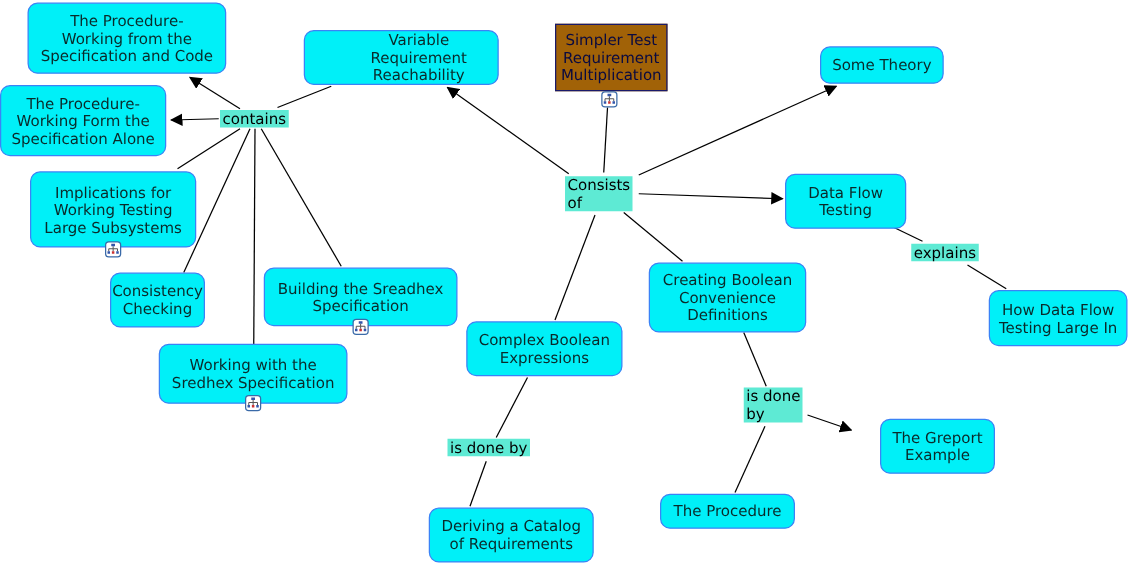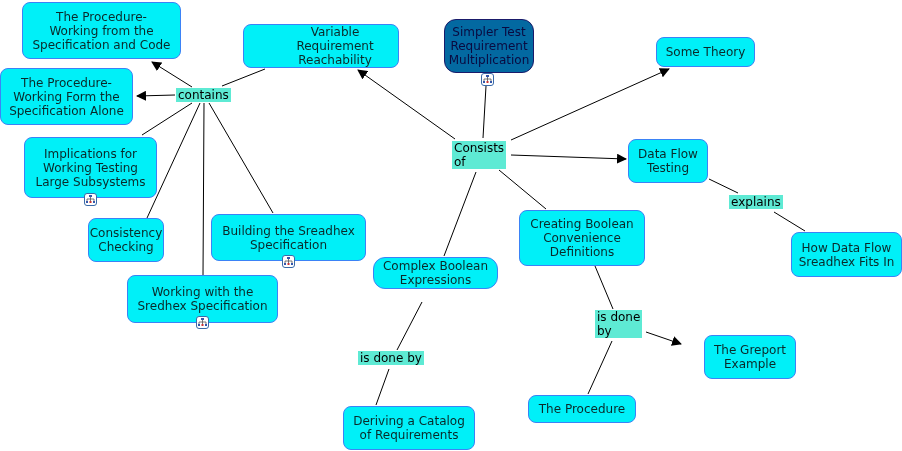--- a/index.html
+++ b/index.html
@@ -2,21 +2,21 @@
 <html><head>
 <meta charset="utf-8">
 <style>
   html, body { margin:0; padding:0; background:#ffffff; }
   body { width:902px; height:451px; position:relative; overflow:hidden;
          font-family:"DejaVu Sans", "Liberation Sans", sans-serif; font-size:12px; color:#000; }
   svg.links { position:absolute; left:0; top:0; width:902px; height:451px; }
   .node { position:absolute; box-sizing:border-box; background:#00f0f8; border:1px solid #3b82f6;
           border-radius:8px; display:flex; align-items:center; justify-content:center;
           text-align:center; line-height:14px; color:#0a2a2a; white-space:pre-line; }
-  .node.square { border-radius:12px; background:#0369a1; border-color:#1a1a6a; color:#0a0a40; }
+  .node.square { border-radius:0; background:#a16207; border-color:#1a1a6a; color:#0a0a40; }
   .lbl { position:absolute; background:#5eead4; line-height:14px;
          white-space:pre-line; padding:0 2px; }
   .sub-icon { position:absolute; width:13px; height:13px; box-sizing:border-box;
               background:#ffffff; border:1px solid #3a6aa8; border-radius:3px; }
   .sub-icon svg { width:11px; height:11px; display:block; }
 </style>
 </head>
 <body>
 
 <svg class="links" viewBox="0 0 902 451">
@@ -68,28 +68,28 @@
 <div class="node" style="left:211px;top:214px;width:155px;height:47px;">Building the Sreadhex
 Specification</div>
 <div class="node" style="left:127px;top:275px;width:151px;height:48px;">Working with the
 Sredhex Specification</div>
 <div class="node" style="left:243px;top:24px;width:156px;height:44px;padding-left:28px;">Variable Requirement
 Reachability</div>
 <div class="node square" style="left:444px;top:19px;width:90px;height:54px;">Simpler Test
 Requirement
 Multiplication</div>
 <div class="node" style="left:656px;top:37px;width:99px;height:30px;">Some Theory</div>
-<div class="node" style="left:628px;top:139px;width:80px;height:44px;">Data Flow
+<div class="node" style="left:628px;top:139px;width:97px;height:44px;">Data Flow
 Testing</div>
 <div class="node" style="left:791px;top:232px;width:111px;height:45px;">How Data Flow
-Sreadhex Fits In</div>
+Testing Large In</div>
 <div class="node" style="left:519px;top:210px;width:126px;height:56px;">Creating Boolean
 Convenience
 Definitions</div>
-<div class="node" style="left:373px;top:257px;width:125px;height:32px;border-radius:12px;">Complex Boolean
+<div class="node" style="left:373px;top:257px;width:125px;height:44px;">Complex Boolean
 Expressions</div>
 <div class="node" style="left:301px;top:406px;width:132px;height:44px;margin-left:42px;">Deriving a Catalog
 of Requirements</div>
 <div class="node" style="left:683px;top:335px;width:92px;height:44px;margin-left:21px;">The Greport
 Example</div>
 <div class="node" style="left:528px;top:395px;width:108px;height:28px;">The Procedure</div>
 
 <div class="lbl" style="left:176px;top:88px;">contains</div>
 <div class="lbl" style="left:452px;top:141px;">Consists
 of</div>

